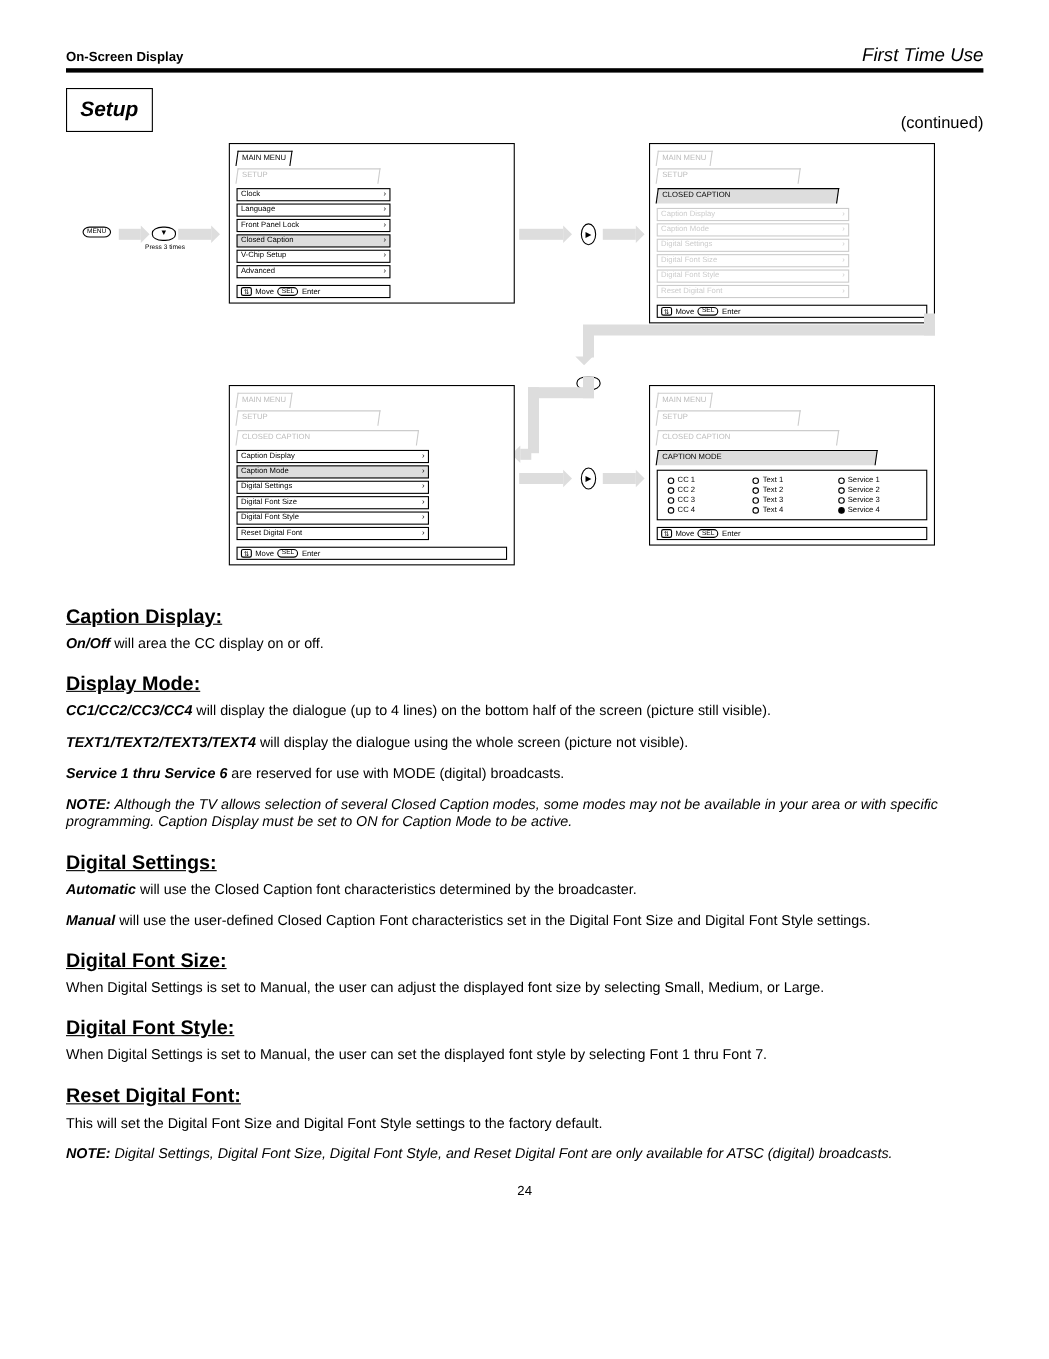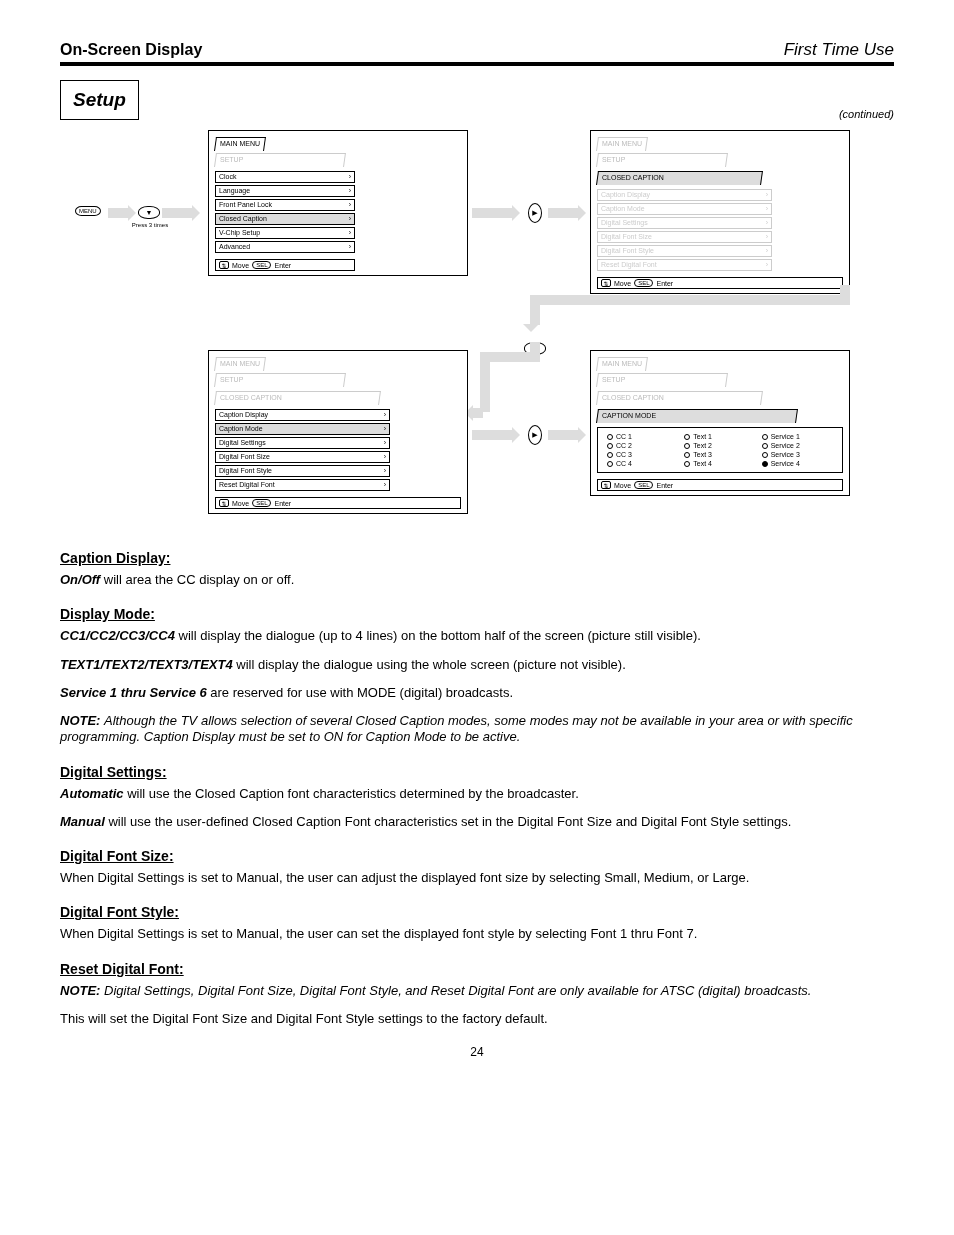--- a/index.html
+++ b/index.html
@@ -1,24 +1,24 @@
 <!DOCTYPE html>
 <html><head>
 <meta charset="utf-8">
 <style>
   * { box-sizing: border-box; margin: 0; padding: 0; }
   body { font-family: Arial, Helvetica, sans-serif; background: #fff; width: 954px; margin: 0 auto; font-size: 11px; color: #000; }
   .page { padding: 40px 60px; position: relative; }
   .page-header { border-bottom: 4px solid #000; padding-bottom: 2px; margin-bottom: 10px; }
   .page-header-content { display: flex; justify-content: space-between; align-items: baseline; }
-  .page-header-left { font-weight: bold; font-size: 16px; }
+  .page-header-left { font-weight: bold; font-size: 12px; }
   .page-header-right { font-style: italic; font-size: 17px; }
   .section-box-container { margin-top: 14px; margin-bottom: 10px; display: flex; justify-content: space-between; align-items: flex-end;}
   .section-box { display: inline-block; border: 1.5px solid #000; padding: 8px 12px; font-size: 19px; font-weight: bold; font-style: italic; }
-  .continued { font-style: italic; font-size: 11px; }
+  .continued { font-size: 15px; }
 
   
   .diagram { margin: 10px 0 20px; position: relative; height: 400px; }
 
   .osd-panel {
     position: absolute;
     width: 260px;
     border: 1.5px solid #000;
     background: #fff;
     padding: 6px 6px 4px 6px;
@@ -60,21 +60,21 @@
   .oval-btn { border: 1px solid #000; border-radius: 50%/100%; font-size: 6px; text-align: center; padding: 1px 3px; background: #fff; }
   .dpad-btn { border: 1px solid #000; border-radius: 45%; width: 22px; height: 13px; background: #fff; display: flex; align-items:center; justify-content:center; font-size:7px; position:relative;}
   .diamond-btn { width:14px; height:20px; border:1px solid #000; transform: rotate(0); border-radius: 50%; background:#fff; display:flex; align-items:center; justify-content:center; font-size:7px;}
   .gray-arrow-h { height: 10px; background: #ddd; position: absolute; }
   .gray-arrow-h::after { content:''; position:absolute; right:-8px; top:-3px; border-left:8px solid #ddd; border-top:8px solid transparent; border-bottom:8px solid transparent;}
   .gray-arrow-h.rev::after{ left:-8px; right:auto; border-left:none; border-right:8px solid #ddd;}
 
   
   .body-text { margin: 18px 4px; font-size: 13px; line-height: 1.3; }
   .body-text .arrows { font-size: 12px; letter-spacing: 2px;}
-  .subhead { font-weight: bold; text-decoration: underline; font-size: 14px; margin-top: 18px; margin-bottom: 6px; }
+  .subhead { font-weight: bold; text-decoration: underline; font-size: 18px; margin-top: 18px; margin-bottom: 6px; }
   .para { margin-bottom: 12px; font-size: 13px; line-height: 1.25; }
   .opt-title { font-weight: bold; font-style: italic; display: inline; }
   .page-number { position: absolute; bottom: 20px; left: 50%; transform: translateX(-50%); font-size: 12px;}
 </style>
 </head>
 <body>
 
 <div class="page">
   <div class="page-header">
     <div class="page-header-content">
@@ -349,20 +349,20 @@
     <span class="opt-title">Manual</span><span> will use the user-defined Closed Caption Font characteristics set in the Digital Font Size and Digital Font Style settings.</span>
   </div>
 
   <div class="subhead">Digital Font Size:</div>
   <div class="para">When Digital Settings is set to Manual, the user can adjust the displayed font size by selecting Small, Medium, or Large.</div>
 
   <div class="subhead">Digital Font Style:</div>
   <div class="para">When Digital Settings is set to Manual, the user can set the displayed font style by selecting Font 1 thru Font 7.</div>
 
   <div class="subhead">Reset Digital Font:</div>
+  <div class="para">This will set the Digital Font Size and Digital Font Style settings to the factory default.</div>
+
   <div class="para">
     <b><i>NOTE: </i></b><i>Digital Settings, Digital Font Size, Digital Font Style, and Reset Digital Font are only available for ATSC (digital) broadcasts.</i>
   </div>
-
-  <div class="para">This will set the Digital Font Size and Digital Font Style settings to the factory default.</div>
 
   <div class="page-number">24</div>
 </div>
 
 </body></html>

